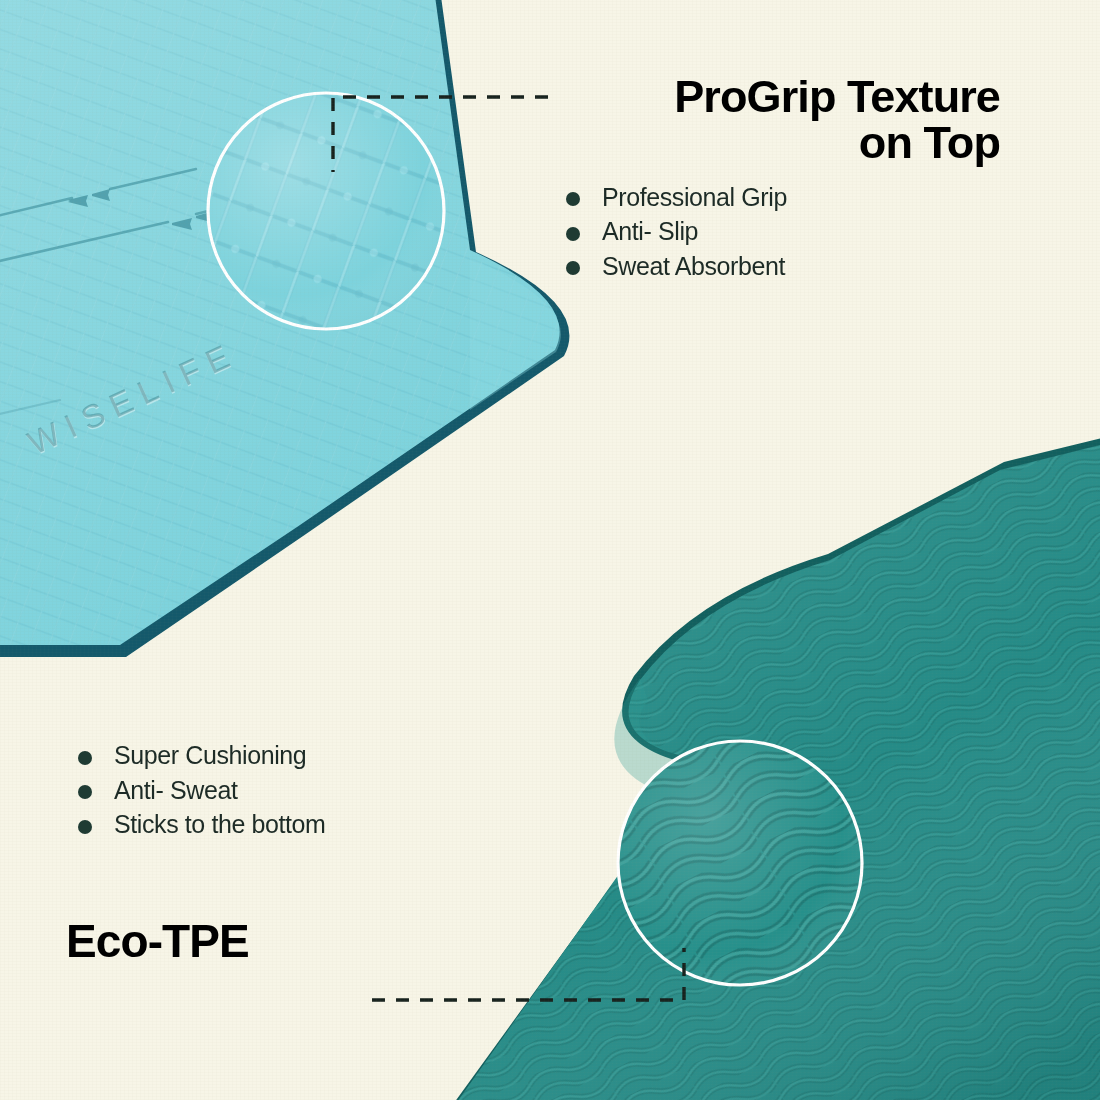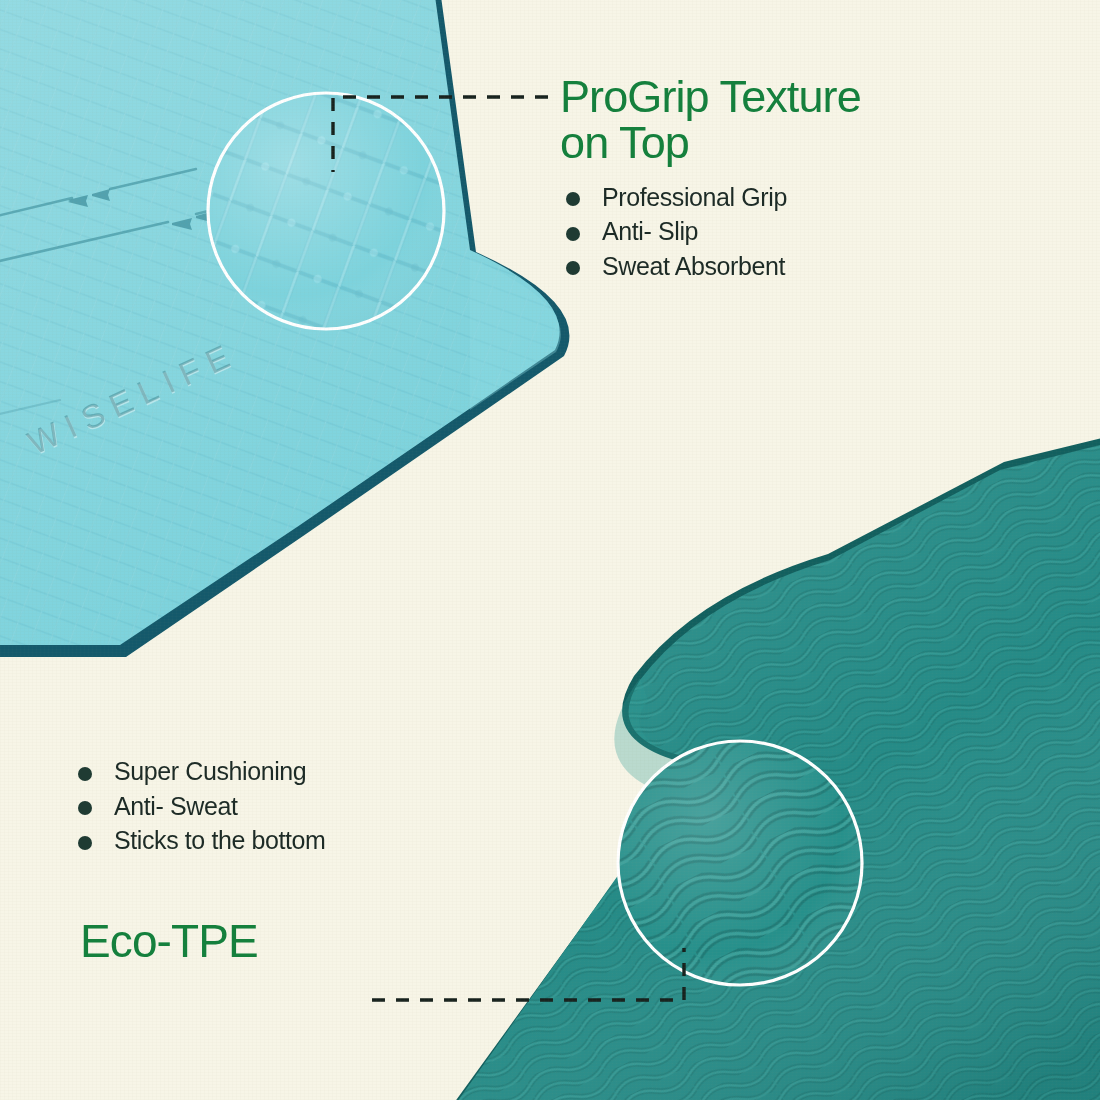--- a/index.html
+++ b/index.html
@@ -30,25 +30,26 @@
 
   svg.art { position:absolute; inset:0; width:1100px; height:1100px; }
   #artlayer { z-index:1; }
   #circlelayer { z-index:4; }
   #linelayer { z-index:5; }
 
   
   .textblock { position:absolute; z-index:7; }
 
   .heading {
-    color:#15803d;
-    font-weight:normal;
+    color:#000000;
+    font-weight:bold;
     font-size:45px;
     line-height:1.02;
     letter-spacing:-.9px;
+    text-align:right;
   }
   .heading .l2 { display:block; }
 
   ul.feat { list-style:none; margin-top:14px; }
   ul.feat li {
     position:relative;
     color:#1d2b26;
     font-size:25px;
     line-height:1.38;
     padding-left:42px;
@@ -62,21 +63,21 @@
     border-radius:50%;
     background:#1f3b33;
   }
 
   
   #block-top { left:560px; top:74px; }
   #block-top .heading { width:440px; }
 
   
   #block-bottom-list { left:72px; top:738px; }
-  #block-bottom-head { left:80px; top:918px; }
+  #block-bottom-head { left:66px; top:918px; }
   #block-bottom-head .heading { font-size:46px; }
 
   .wiselife-wrap{
     position:absolute;
     z-index:3;
     left:30px; top:392px;
     width:280px; height:120px;
     pointer-events:none;
   }
   .wiselife{
@@ -268,21 +269,21 @@
         <span>Anti- Slip</span>
       </li>
       <li>
         <span class="dot"></span>
         <span>Sweat Absorbent</span>
       </li>
     </ul>
   </div>
 
   <div class="textblock" id="block-bottom-list">
-    <ul class="feat" style="margin-top:16px">
+    <ul class="feat" style="margin-top:0">
       <li>
         <span class="dot"></span>
         <span>Super Cushioning</span>
       </li>
       <li>
         <span class="dot"></span>
         <span>Anti- Sweat</span>
       </li>
       <li>
         <span class="dot"></span>

